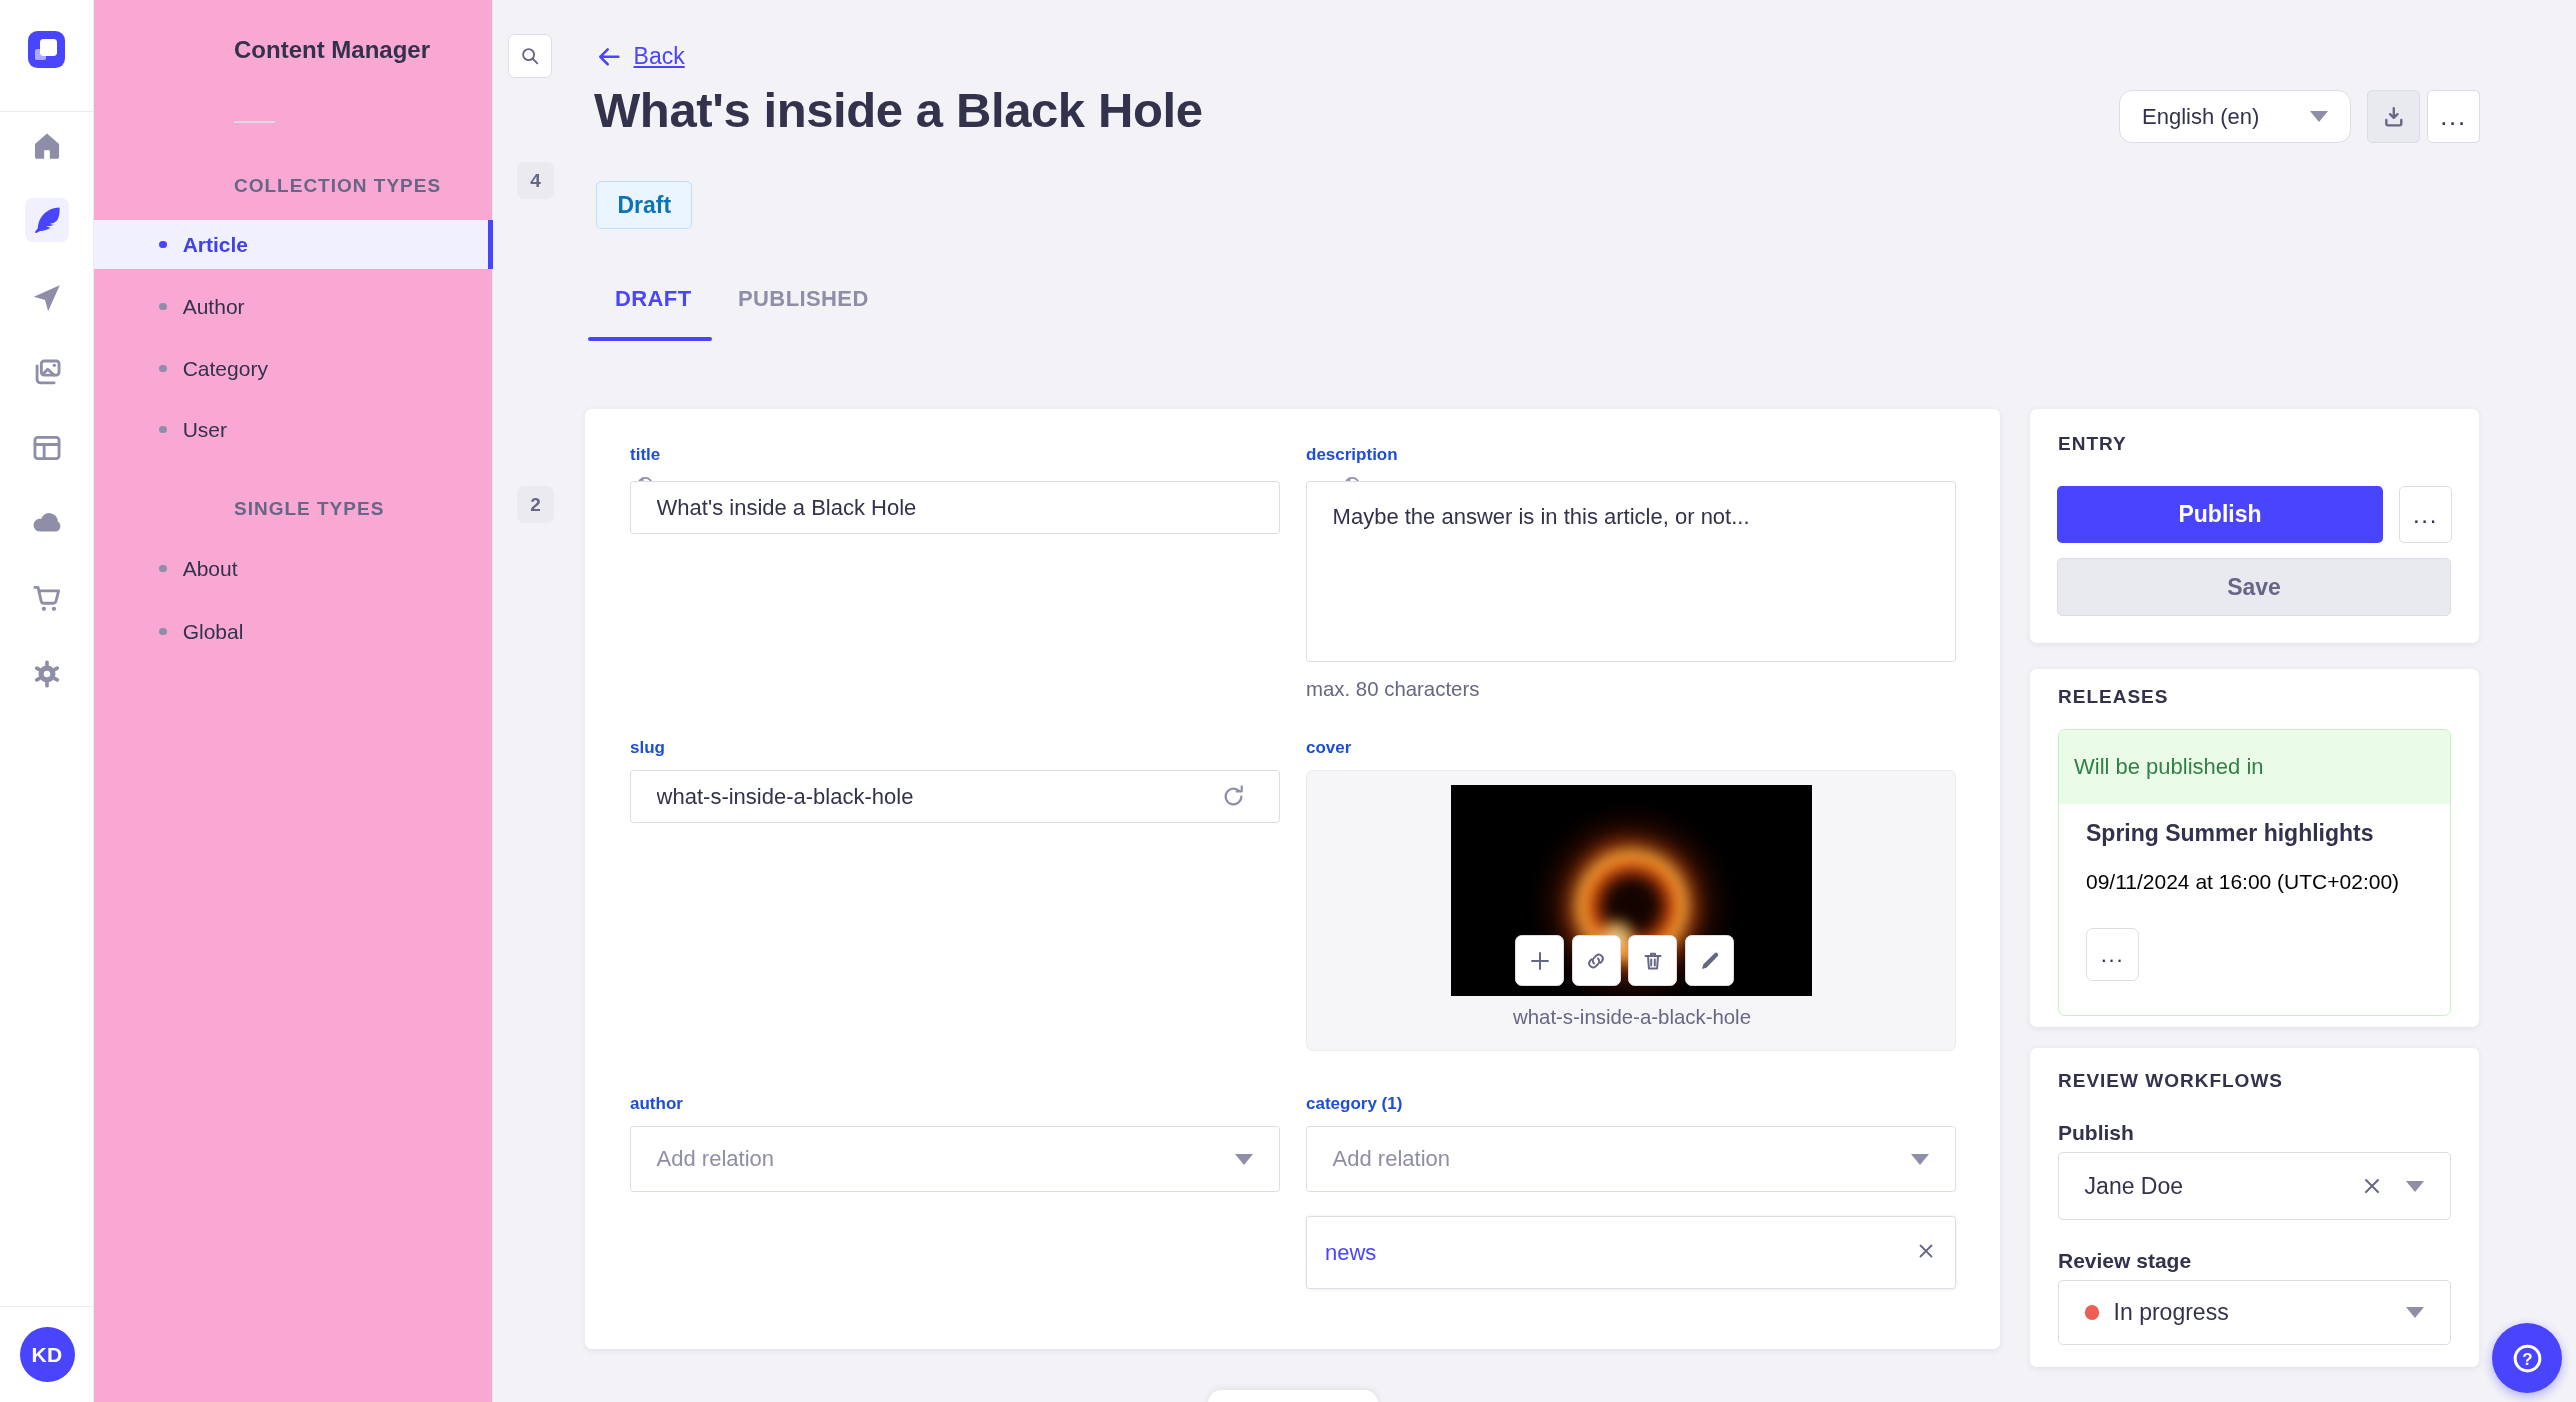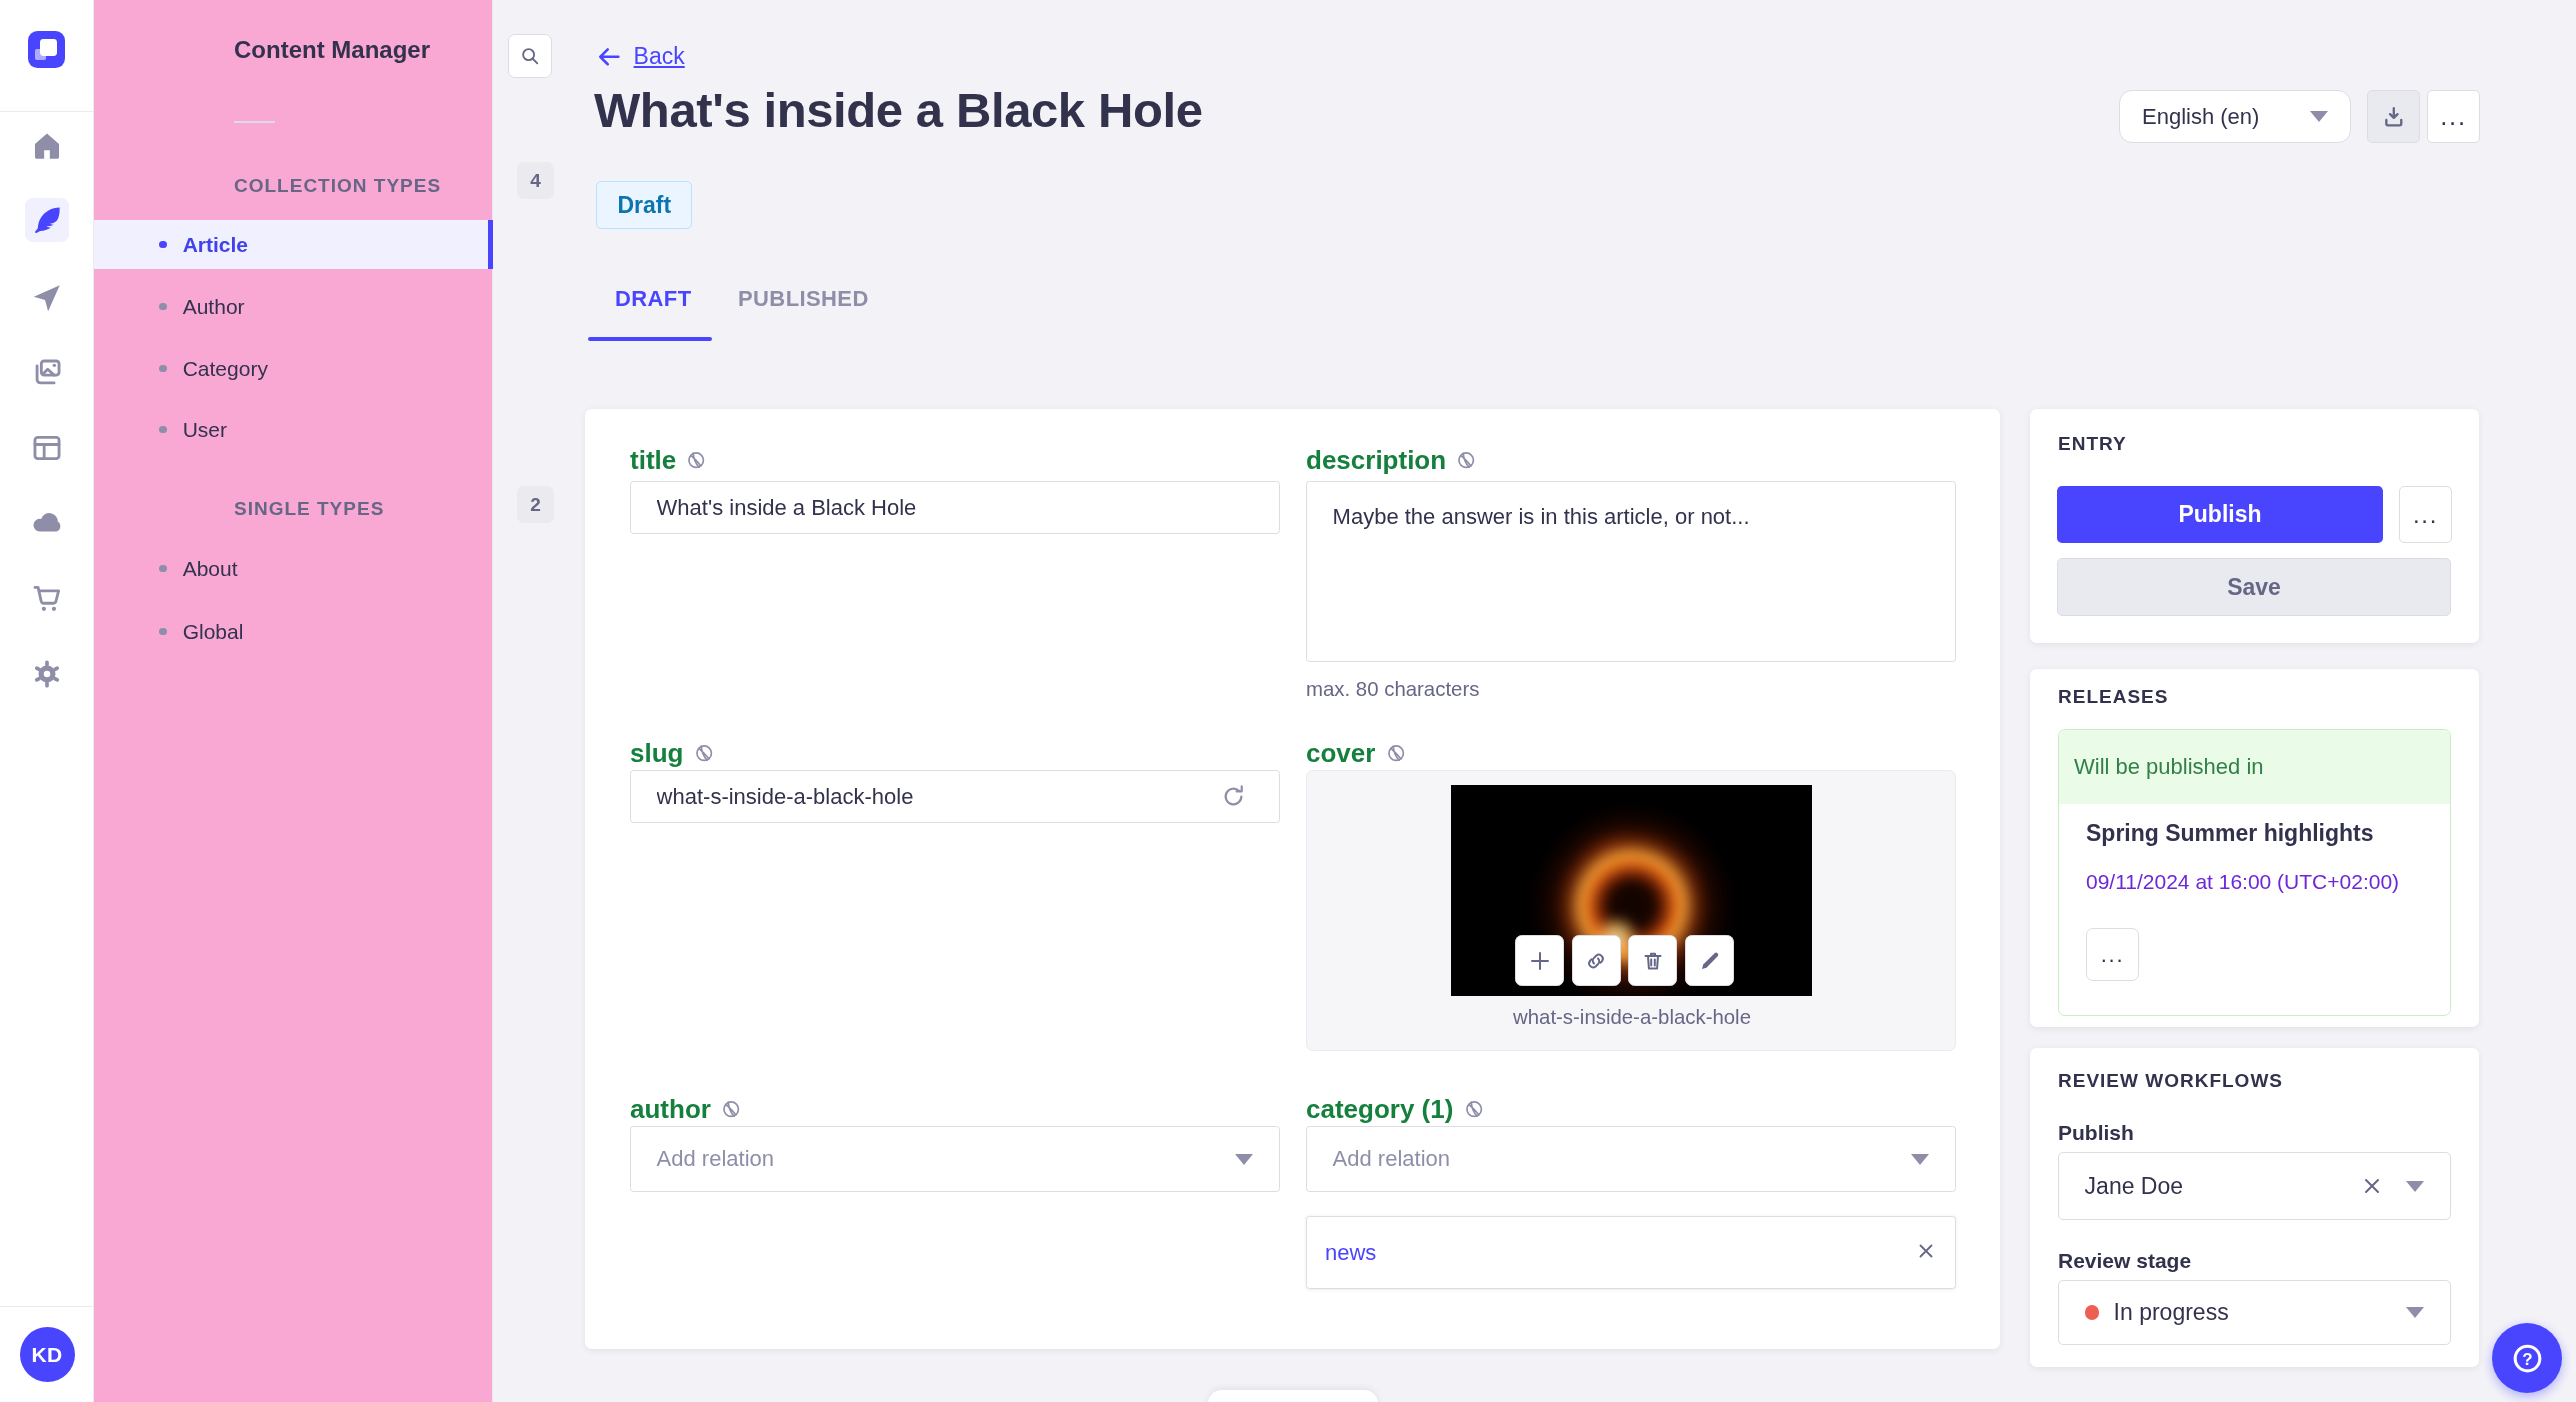--- a/index.html
+++ b/index.html
@@ -38,21 +38,21 @@
   .dl-btn { position:absolute; left:2367px; top:90px; width:53px; height:53px; background:#e9e9f0; border:0.9px solid #dcdce4; border-radius:5.1px; display:flex; align-items:center; justify-content:center; }
   .more-btn-top { position:absolute; left:2427px; top:90px; width:53px; height:53px; background:#fff; border:0.9px solid #dcdce4; border-radius:5.1px; display:flex; align-items:center; justify-content:center; font-size:25.6px; color:#32324d; letter-spacing:1.7px; }
   .tab { position:absolute; top:286px; font-size:22px; font-weight:700; letter-spacing:0.4px; }
   .tab.t0 { left:615px; color:#4945ff; }
   .tab.t1 { left:738px; color:#8e8ea9; }
   .tab-underline { position:absolute; left:588px; top:337px; width:124px; height:4.3px; background:#4945ff; border-radius:2.6px; }
 
   
   .card { position:absolute; background:#fff; border-radius:6.8px; box-shadow:0 1.7px 6.8px rgba(33,33,52,.08); }
   .form-card { left:585px; top:409px; width:1415px; height:940px; }
-  .fld-label { position:absolute; font-size:26px; font-weight:700; color:#15803d; display:flex; align-items:center; gap:10.2px; }
+  .fld-label { position:absolute; font-size:17px; font-weight:700; color:#1d4ed8; display:flex; align-items:center; gap:10.2px;flex-direction:column; }
   .txt-input { position:absolute; width:650px; height:53px; background:#fff; border:0.9px solid #dcdce4; border-radius:3.4px; font-size:22px; color:#32324d; padding:0 25.6px; font-family:inherit; outline:none; }
   .txt-area { position:absolute; width:650px; height:181px; background:#fff; border:0.9px solid #dcdce4; border-radius:3.4px; font-size:22px; color:#32324d; padding:22px 25.6px; font-family:inherit; resize:none; outline:none; }
   .hint { position:absolute; font-size:20.4px; color:#666687; }
   .refresh-ico { position:absolute; }
   .combo { position:absolute; width:650px; height:66px; background:#fff; border:0.9px solid #dcdce4; border-radius:3.4px; display:flex; align-items:center; padding:0 25.6px; font-size:22px; color:#8e8ea9;gap:20px; }
   .combo .caret { margin-left:auto; }
   .rel-box { position:absolute; width:650px; height:73px; background:#fff; border:0.9px solid #dcdce4; border-radius:3.4px; display:flex; align-items:center; padding:0 18px; box-shadow:0 0.9px 3.4px rgba(33,33,52,.08); }
   .rel-box a { color:#4945ff; font-size:22px; text-decoration:none; }
   .rel-box .x { margin-left:auto; }
 
@@ -74,21 +74,21 @@
   .side-head { position:absolute; left:28px; font-size:19px; font-weight:700; letter-spacing:1px; color:#32324d; }
   .entry-card { left:2030px; top:409px; width:449px; height:234px; }
   .publish-btn { position:absolute; left:27px; top:77px; width:326px; height:57px; background:#4945ff; border:none; border-radius:5.1px; color:#ffffff; font-size:23px; font-weight:700; font-family:inherit; }
   .entry-more { position:absolute; left:369px; top:77px; width:53px; height:57px; background:#fff; border:0.9px solid #dcdce4; border-radius:5.1px; font-size:24px; color:#32324d; display:flex; align-items:center; justify-content:center; letter-spacing:1.7px; }
   .save-btn { position:absolute; left:27px; top:149px; width:394px; height:58px; background:#e9e9f0; border:0.9px solid #dcdce4; border-radius:5.1px; color:#666687; font-size:23px; font-weight:600; font-family:inherit; }
 
   .releases-card { left:2030px; top:669px; width:449px; height:358px; }
   .release-box { position:absolute; left:28px; top:60px; width:393px; height:287px; border:0.9px solid #c6f0c2; border-radius:6.8px; overflow:hidden; background:#fff; }
   .release-status { height:74px; background:#eafbe7; color:#328048; font-size:22px; display:flex; align-items:center; padding:0 15px; }
   .release-name { position:absolute; left:27px; top:90px; font-size:23px; font-weight:700; color:#32324d; }
-  .release-date { position:absolute; left:27px; top:140px; font-size:21px; color:#6d28d9; }
+  .release-date { position:absolute; left:27px; top:140px; font-size:21px; color:#000000; }
   .release-more { position:absolute; left:27px; top:198px; width:53px; height:53px; background:#fff; border:0.9px solid #dcdce4; border-radius:6.8px; font-size:22px; color:#32324d; display:flex; align-items:center; justify-content:center; letter-spacing:1.7px; }
 
   .review-card { left:2030px; top:1048px; width:449px; height:319px; }
   .small-label { position:absolute; left:28px; font-size:21px; font-weight:700; color:#32324d; }
   .side-select { position:absolute; left:28px; width:393px; background:#fff; border:0.9px solid #dcdce4; border-radius:5.1px; display:flex; align-items:center; padding:0 25.6px; font-size:23px; color:#32324d; }
   .side-select .right { margin-left:auto; display:flex; align-items:center; gap:22px; }
   .dot { width:14.5px; height:14.5px; border-radius:50%; background:#ee5e52; margin-right:14.5px; }
 
   .help-fab { position:absolute; left:2492px; top:1323px; width:70px; height:70px; border-radius:50%; background:#4945ff; display:flex; align-items:center; justify-content:center; box-shadow:0 3.4px 10.2px rgba(73,69,255,.4); }
   .peek { position:absolute; left:1208px; top:1390px; width:170px; height:34px; background:#fff; border-radius:13.6px 13.6px 0 0; box-shadow:0 -1.7px 6.8px rgba(33,33,52,.08); }

